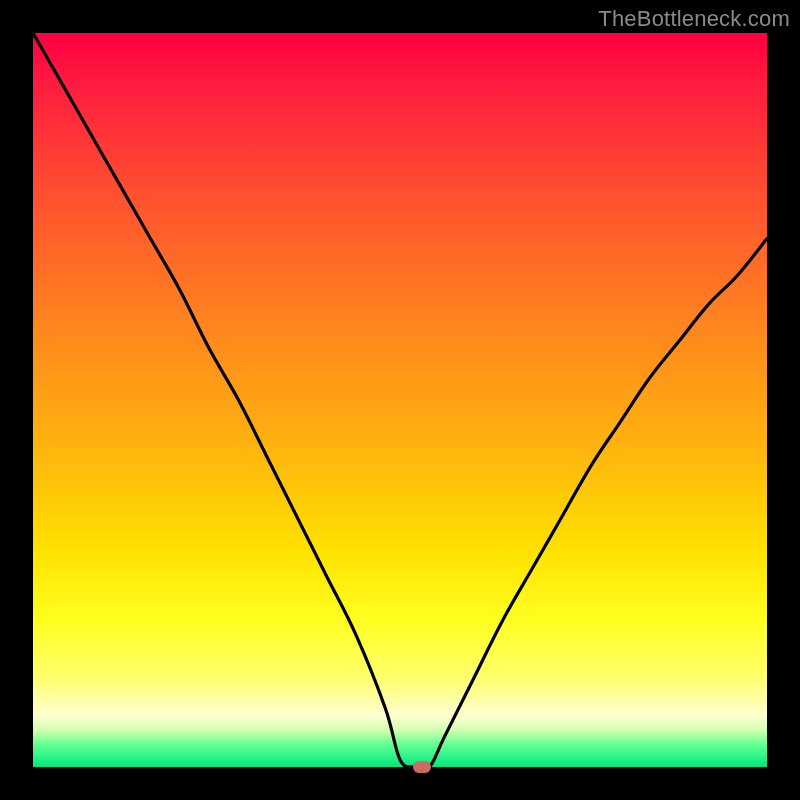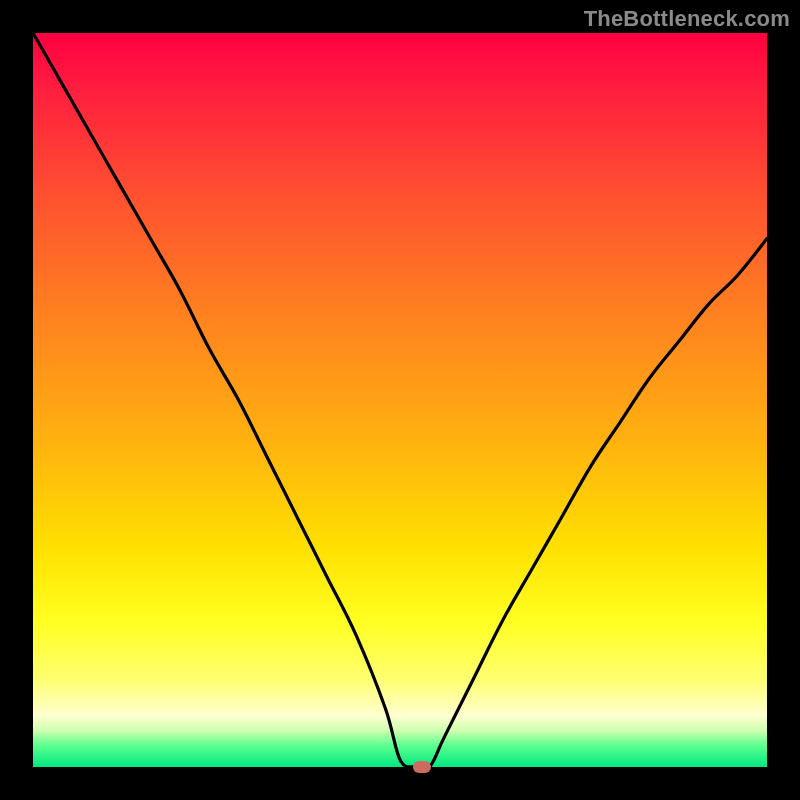--- a/index.html
+++ b/index.html
@@ -38,21 +38,21 @@
       #60ff90 97%,
       #00e880 100%
     );
   }
   .watermark {
     position: absolute;
     top: 6px;
     right: 10px;
     color: #8a8a8a;
     font-size: 22px;
-    font-weight: 700;
+    font-weight: 400;
     letter-spacing: 0.2px;
     user-select: none;
     text-align: center;
   }
   svg.curve {
     position: absolute;
     left: 0;
     top: 0;
     width: 734px;
     height: 734px;

